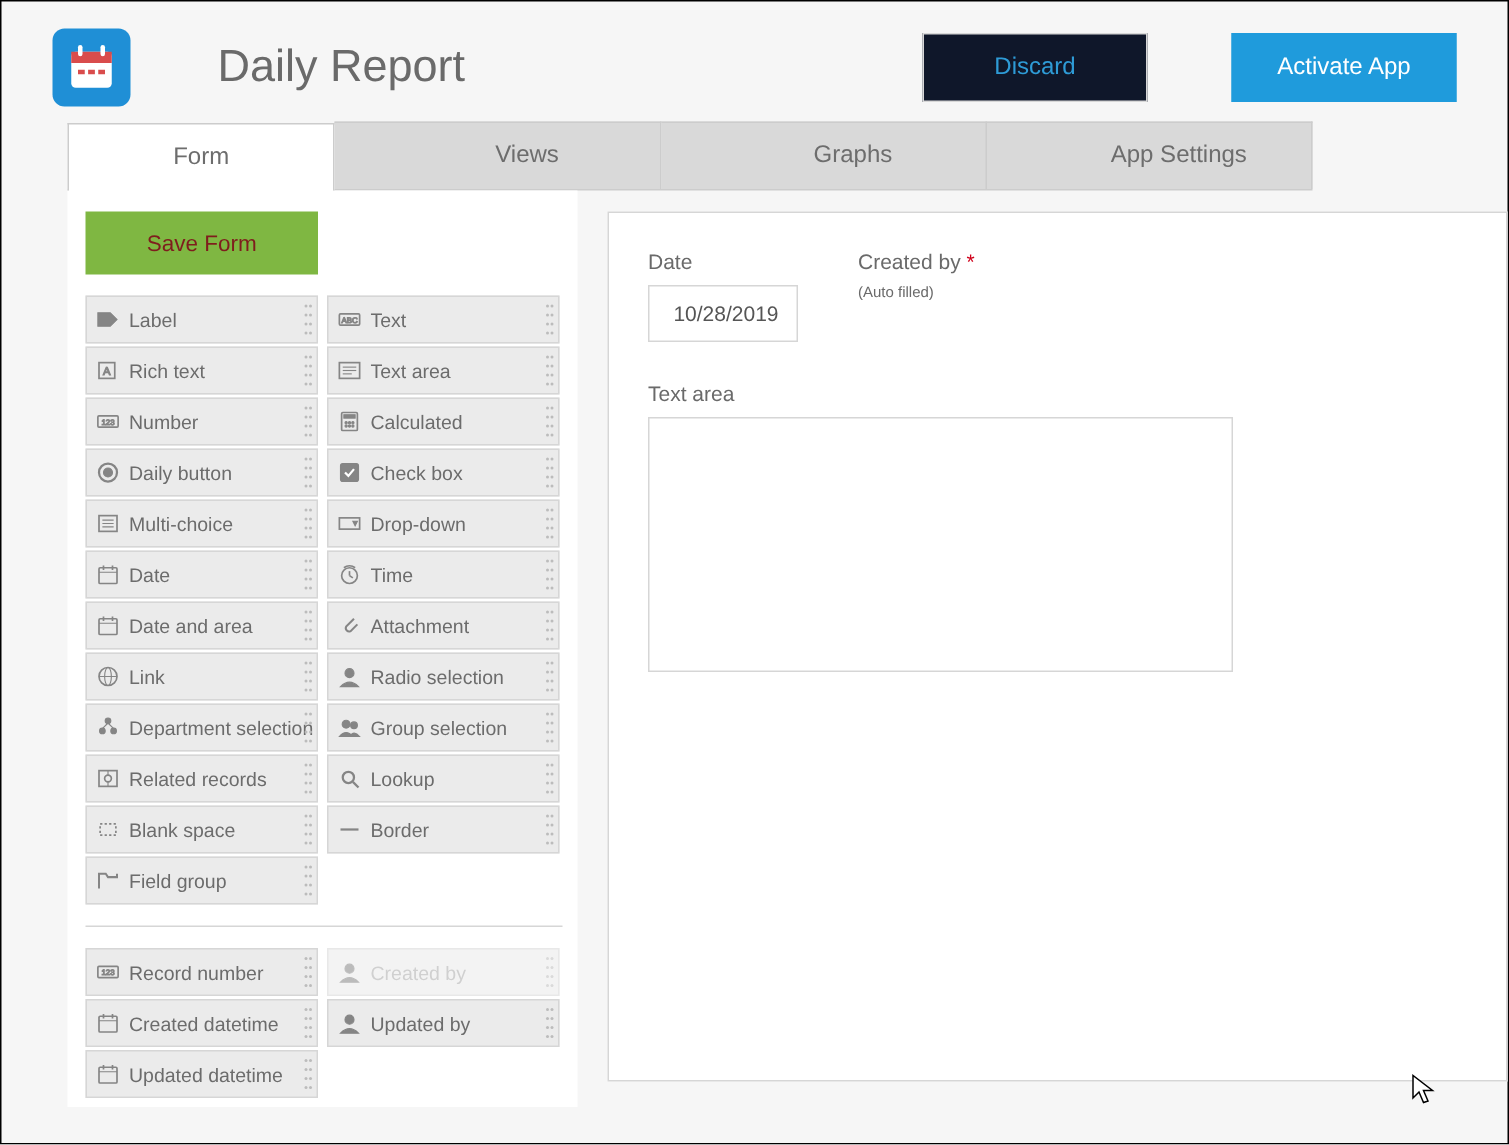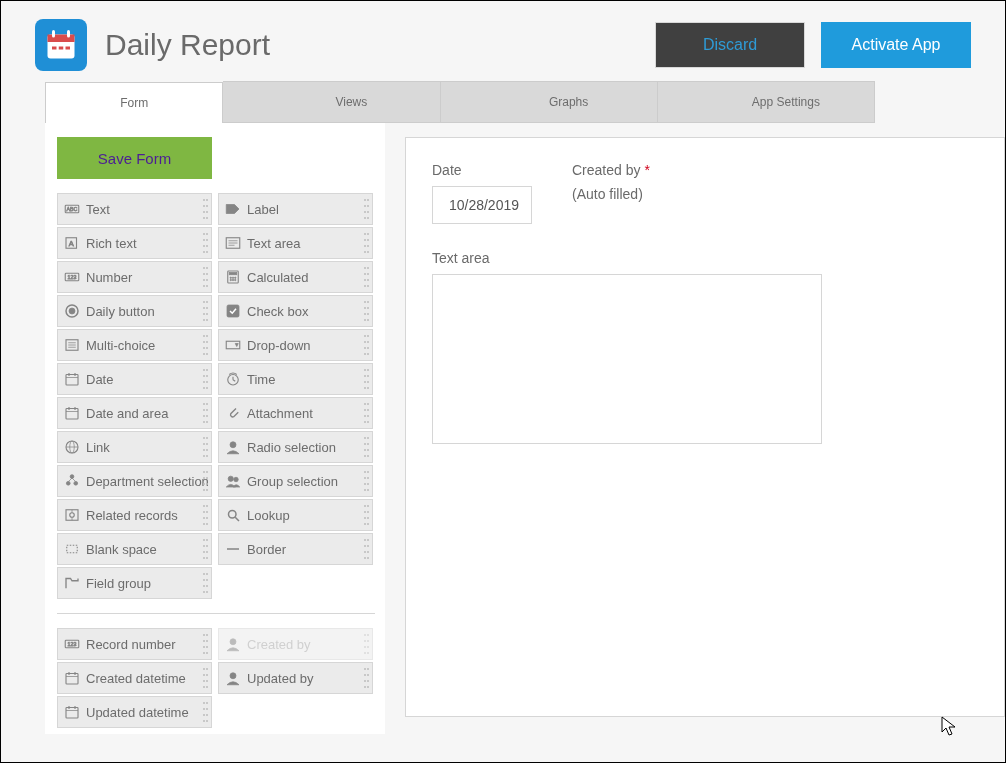--- a/index.html
+++ b/index.html
@@ -16,20 +16,21 @@
   border: 1px solid #000;
   width: 1006px;
   height: 763px;
   position: relative;
   background: #f6f6f6;
 }
 .header {
   display: flex;
   align-items: center;
   padding: 18px 34px 10px 34px;
+  gap: 40px;
 }
 .app-icon {
   width: 52px;
   height: 52px;
   border-radius: 8px;
   background: #1f8fd6;
   display: flex;
   align-items: center;
   justify-content: center;
   margin-right: 18px;
@@ -38,42 +39,42 @@
   font-size: 30px;
   font-weight: 300;
   color: #6a6a6a;
   flex: 1;
 }
 .btn {
   height: 46px;
   padding: 0 24px;
   font-size: 16px;
   border: 1px solid #d8d8d8;
-  background: #404040;
+  background: #0f172a;
   display: inline-flex;
   align-items: center;
   justify-content: center;
   cursor: pointer;
 }
 .btn-discard { color: #2e9bd6; margin-right: 16px; min-width: 150px; }
 .btn-activate { background: #1f9bdc; color: #fff; border-color: #1f9bdc; min-width: 150px; }
 
 .tabs {
   display: flex;
   margin-left: 44px;
   border-bottom: 1px solid #ccc;
   margin-right: 130px;
 }
 .tab {
   flex: 1;
   text-align: center;
   padding: 13px 0;
   background: #d9d9d9;
   color: #6d6d6d;
-  font-size: 12px;
+  font-size: 16px;
   border: 1px solid #ccc;
   border-bottom: none;
   cursor: pointer;
   font-weight: 300;
 }
 .tab + .tab { border-left: none; padding-left: 40px; }
 .tab.active {
   background: #fff;
   position: relative;
   top: 1px;
@@ -92,21 +93,21 @@
 }
 .sidebar {
   background: #fff;
   padding: 14px 12px;
   border-top: none;
   width: 340px;
   flex-shrink: 0;
 }
 .save-btn {
   background: #7fb742;
-  color: #4c1d95;
+  color: #7f1d1d;
   border: none;
   width: 155px;
   height: 42px;
   font-size: 15px;
   cursor: pointer;
   margin-bottom: 14px;
   font-weight: 300;
 }
 .field-grid {
   display: flex;
@@ -165,21 +166,21 @@
 .form-field label { display:block; font-size:14px; color:#6a6a6a; margin-bottom: 8px; }
 .required { color: #d0021b; }
 .date-input {
   border:1px solid #d6d6d6;
   padding: 10px 12px;
   font-size:14px;
   color:#555;
   width: 100px;
   text-align: right;
 }
-.autofilled { color:#6a6a6a; font-size:14px; }
+.autofilled { color:#6a6a6a; font-size:10px; }
 .textarea-box {
   border:1px solid #d6d6d6;
   width: 390px;
   height: 170px;
 }
 .icon-svg { width:18px; height:18px; fill:#858585; stroke:#858585; }
 .cursor {
   position:absolute;
   left: 940px; top: 715px;
   pointer-events:none;
@@ -213,51 +214,51 @@
   <div class="tab">App Settings</div>
 </div>
 
 <div class="main">
   <div class="sidebar">
     <button class="save-btn">Save Form</button>
     <div class="field-grid" id="field-grid">
           <div class="field-item">
             <div class="field-icon">
               <svg class="icon-svg" viewBox="0 0 24 24">
+                <path d="M3 6 L14 6 L20 12 L14 18 L3 18 Z" fill="#858585"></path>
+              </svg>
+            </div>
+            <div class="field-label">Label</div>
+            <div class="grip">
+              <div class="grip-col">
+                <span></span>
+                <span></span>
+              </div>
+              <div class="grip-col">
+                <span></span>
+                <span></span>
+              </div>
+              <div class="grip-col">
+                <span></span>
+                <span></span>
+              </div>
+              <div class="grip-col">
+                <span></span>
+                <span></span>
+              </div>
+            </div>
+          </div>
+          <div class="field-item">
+            <div class="field-icon">
+              <svg class="icon-svg" viewBox="0 0 24 24">
                 <rect x="3" y="7" width="18" height="10" rx="1" fill="none" stroke="#858585" stroke-width="1.5"></rect>
                 <text x="12" y="15" font-size="7" text-anchor="middle" fill="#858585">ABC</text>
               </svg>
             </div>
             <div class="field-label">Text</div>
-            <div class="grip">
-              <div class="grip-col">
-                <span></span>
-                <span></span>
-              </div>
-              <div class="grip-col">
-                <span></span>
-                <span></span>
-              </div>
-              <div class="grip-col">
-                <span></span>
-                <span></span>
-              </div>
-              <div class="grip-col">
-                <span></span>
-                <span></span>
-              </div>
-            </div>
-          </div>
-          <div class="field-item">
-            <div class="field-icon">
-              <svg class="icon-svg" viewBox="0 0 24 24">
-                <path d="M3 6 L14 6 L20 12 L14 18 L3 18 Z" fill="#858585"></path>
-              </svg>
-            </div>
-            <div class="field-label">Label</div>
             <div class="grip">
               <div class="grip-col">
                 <span></span>
                 <span></span>
               </div>
               <div class="grip-col">
                 <span></span>
                 <span></span>
               </div>
               <div class="grip-col">

